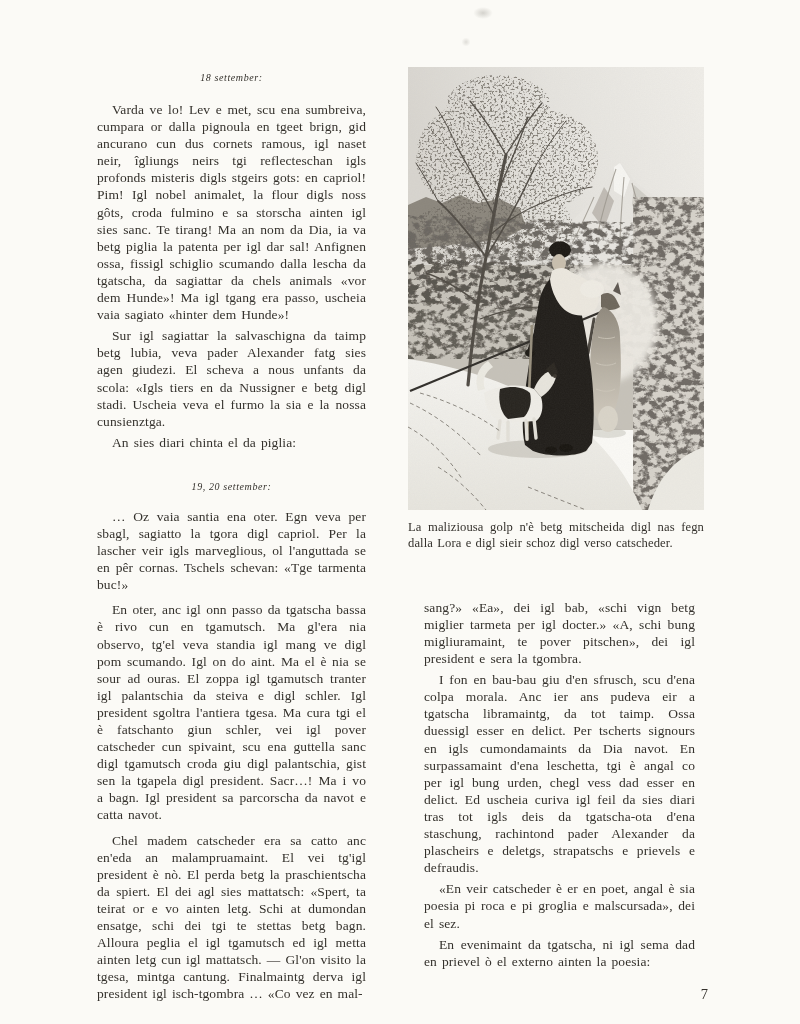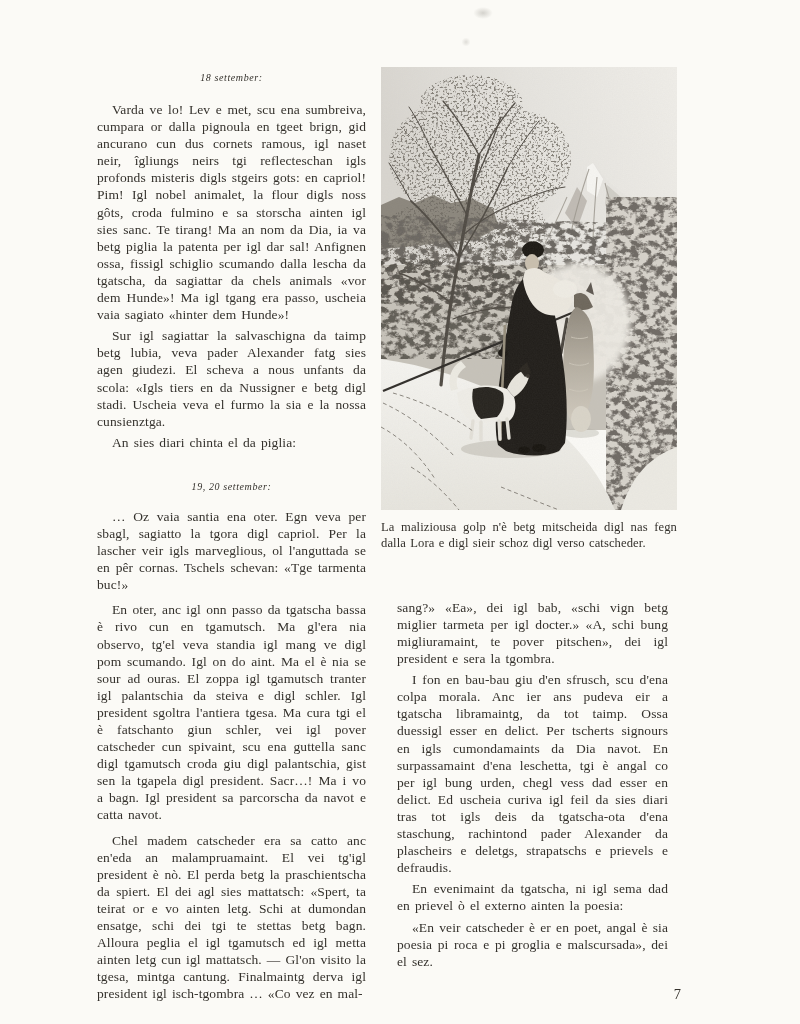--- a/index.html
+++ b/index.html
@@ -12,21 +12,21 @@
     position:relative;
   }
   .page{position:absolute;inset:0;}
   .smudge{position:absolute;border-radius:50%;pointer-events:none;}
   .smudge.s1{left:470px;top:5px;width:26px;height:16px;
     background:radial-gradient(closest-side,rgba(148,145,137,.38),rgba(148,145,137,0) 75%);}
   .smudge.s2{left:460px;top:36px;width:12px;height:12px;
     background:radial-gradient(closest-side,rgba(148,145,137,.28),rgba(148,145,137,0) 75%);}
   .col{position:absolute;}
   .col.left{left:81px;top:72px;width:301px;}
-  .col.right{left:381px;top:67px;width:303px;}
+  .col.right{left:408px;top:67px;width:303px;}
   p{margin:0 16px 4px;font-size:13.5px;line-height:17.1px;text-align:justify;
     letter-spacing:.1px;word-spacing:1.5px;}
   p.indent{text-indent:15px;}
   p.gap{margin-top:8px;}
   .date-heading{
     font-weight:normal;font-style:italic;font-size:10px;letter-spacing:.6px;
     text-align:center;margin:0 0 18px;
   }
   .date-heading.second{margin:30px 0 16px;}
   figure{margin:0;width:296px;}
@@ -210,20 +210,20 @@
         </g>
 
         <rect x="0" y="0" width="296" height="443" filter="url(#grain)" opacity=".5"></rect>
       </svg>
       <figcaption>La maliziousa golp n'è betg mitscheida digl nas fegn dalla Lora e digl sieir schoz digl verso catscheder.</figcaption>
     </figure>
 
     <div class="right-text">
       <p>sang?» «Ea», dei igl bab, «schi vign betg miglier tarmeta per igl docter.» «A, schi bung migliuramaint, te pover pitschen», dei igl president e sera la tgombra.</p>
       <p class="indent">I fon en bau-bau giu d'en sfrusch, scu d'ena colpa morala. Anc ier ans pudeva eir a tgatscha libramaintg, da tot taimp. Ossa duessigl esser en delict. Per tscherts signours en igls cumondamaints da Dia navot. En surpassamaint d'ena leschetta, tgi è angal co per igl bung urden, chegl vess dad esser en delict. Ed uscheia curiva igl feil da sies diari tras tot igls deis da tgatscha-ota d'ena staschung, rachintond pader Alexander da plascheirs e deletgs, strapatschs e prievels e defraudis.</p>
+      <p class="indent">«En veir catscheder è er en poet, angal è sia poesia pi roca e pi groglia e malscursada», dei el sez.</p>
       <p class="indent">En evenimaint da tgatscha, ni igl sema dad en prievel ò el externo ainten la poesia:</p>
-      <p class="indent">«En veir catscheder è er en poet, angal è sia poesia pi roca e pi groglia e malscursada», dei el sez.</p>
     </div>
 
     <div class="page-number">7</div>
   </div>
 
 </div>
 
 </body></html>

